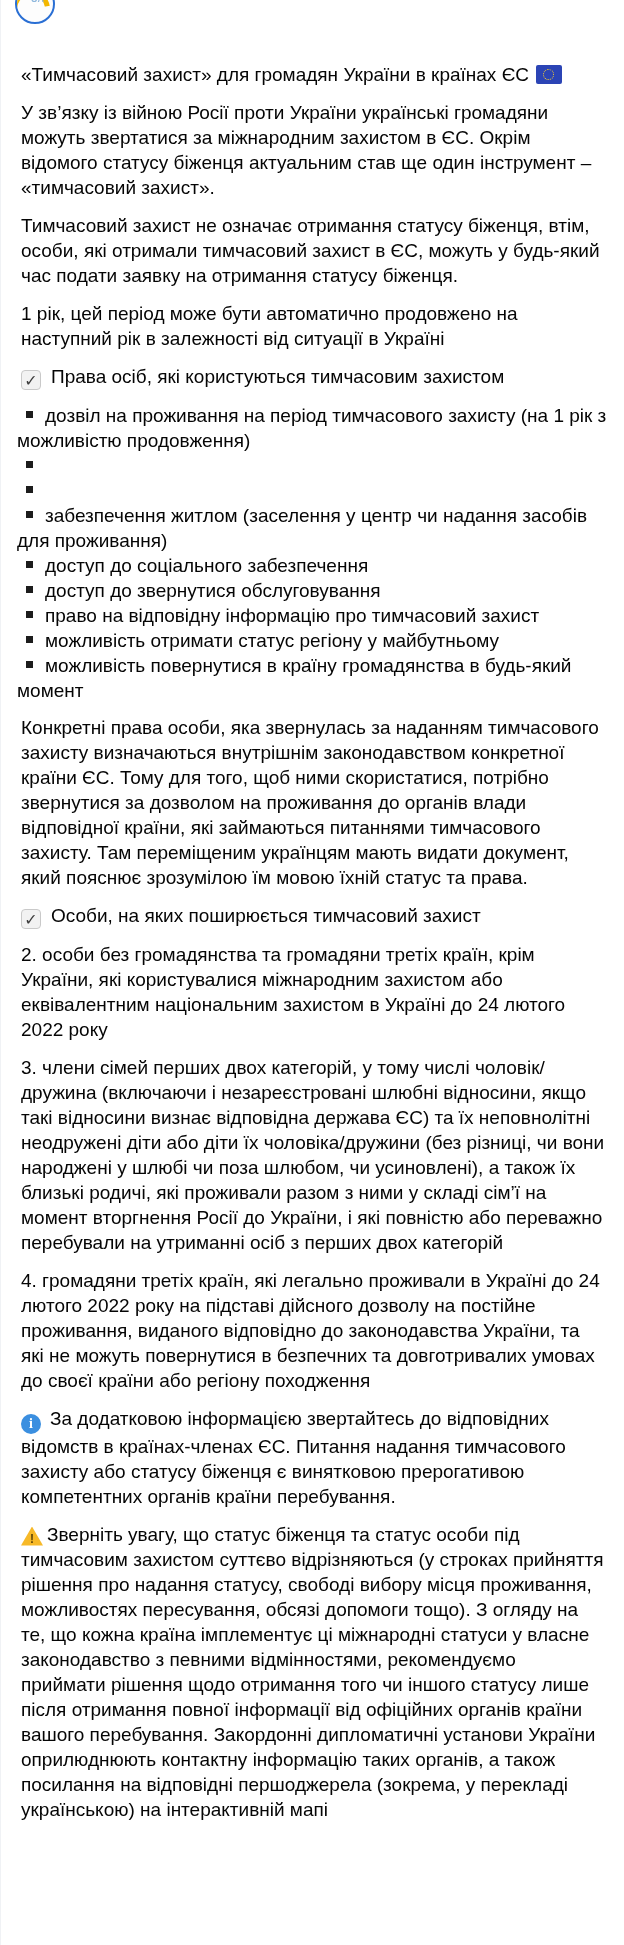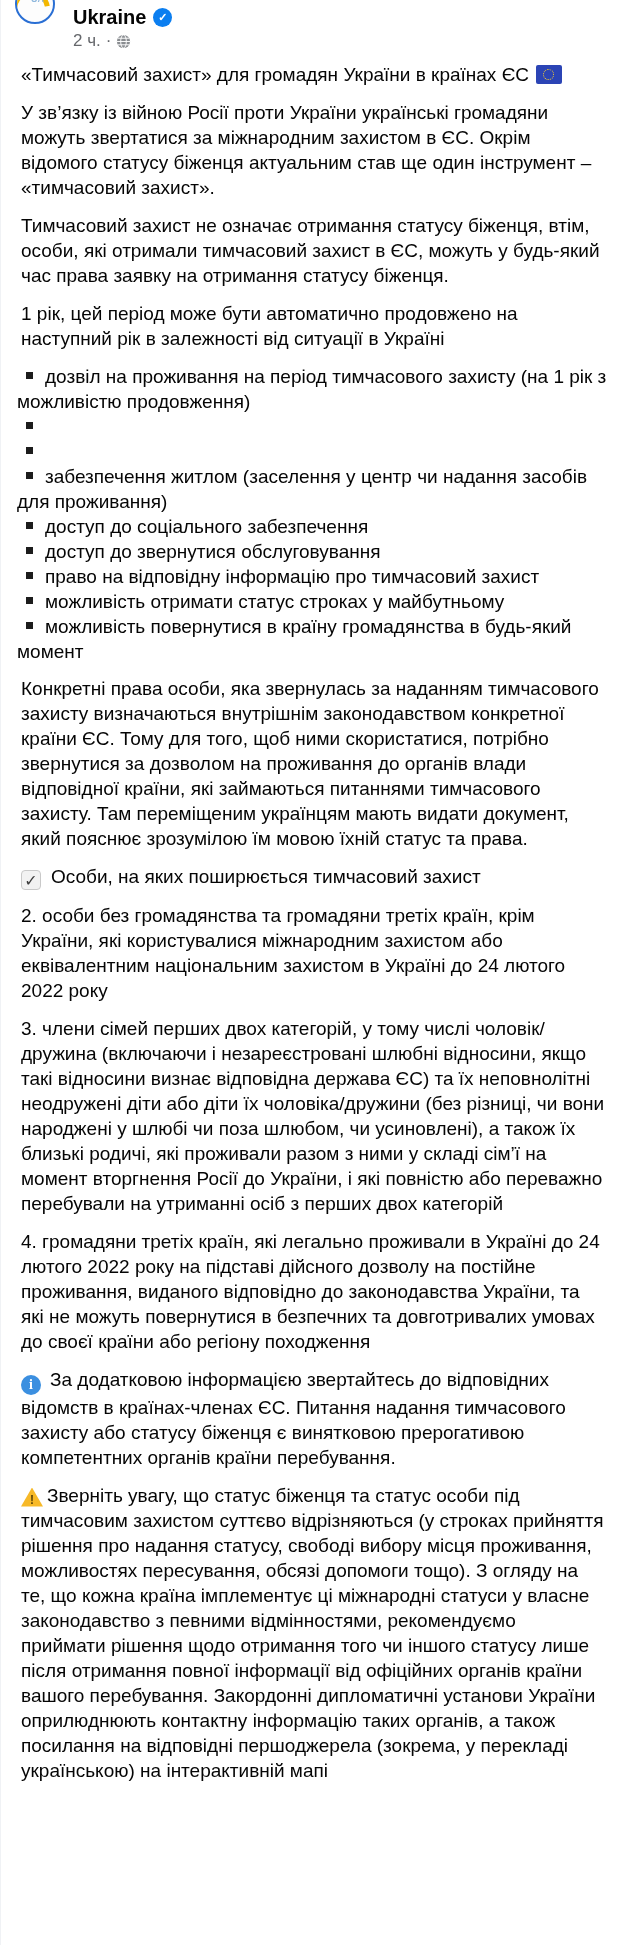--- a/index.html
+++ b/index.html
@@ -82,62 +82,46 @@
   .post-link { color:#5b84c4; text-decoration:none; }
 </style>
 </head>
 <body>
 
 <div class="post-header">
   <a class="avatar" href="#">
     <span class="swoosh"></span>
     <span class="ua">UA</span>
   </a>
-  <div class="head-text">
-    <div class="page-name-row">
-      <a class="page-name" href="#">Ukraine</a>
-      <span class="verified">✓</span>
-    </div>
-    <div class="meta-row">
-      <a class="post-link" href="#" style="color:#65676b">2 ч.</a>
-      <span>·</span>
-      <span class="globe-icon">
-        <svg width="15" height="15" viewBox="0 0 16 16">
-          <circle cx="8" cy="8" r="7" fill="#8a8d91"></circle>
-          <ellipse cx="8" cy="8" rx="3" ry="7" fill="none" stroke="#ffffff" stroke-width="1"></ellipse>
-          <line x1="1" y1="8" x2="15" y2="8" stroke="#ffffff" stroke-width="1"></line>
-          <line x1="2" y1="4.5" x2="14" y2="4.5" stroke="#ffffff" stroke-width="1"></line>
-          <line x1="2" y1="11.5" x2="14" y2="11.5" stroke="#ffffff" stroke-width="1"></line>
-        </svg>
-      </span>
-    </div>
-  </div>
 </div>
 
 <div class="post-body">
 
   <div class="p">
     <span>«Тимчасовий захист» для громадян України в країнах ЄС</span><span class="eu-flag"><span class="stars"></span></span>
   </div>
 
   <div class="p">У зв’язку із війною Росії проти України українські громадяни можуть звертатися за міжнародним захистом в ЄС. Окрім відомого статусу біженця актуальним став ще один інструмент – «тимчасовий захист».</div>
-  <div class="p">Тимчасовий захист не означає отримання статусу біженця, втім, особи, які отримали тимчасовий захист в ЄС, можуть у будь-який час права заявку на отримання статусу біженця.</div>
+  <div class="p">Тимчасовий захист не означає отримання статусу біженця, втім, особи, які отримали тимчасовий захист в ЄС, можуть у будь-який час подати заявку на отримання статусу біженця.</div>
 
   <div class="p">1 рік, цей період може бути автоматично продовжено на наступний рік в залежності від ситуації в Україні</div>
 
+  <div class="p">
+    <span class="check-icon">✓</span><span>Права осіб, які користуються тимчасовим захистом</span>
+  </div>
 
   <div class="bullet-list">
     <div class="p tight"><span class="sq"></span><span>дозвіл на проживання на період тимчасового захисту (на 1 рік з можливістю продовження)</span></div>
     <div class="p tight"><span class="sq"></span></div>
     <div class="p tight"><span class="sq"></span></div>
     <div class="p tight"><span class="sq"></span><span>забезпечення житлом (заселення у центр чи надання засобів для проживання)</span></div>
     <div class="p tight"><span class="sq"></span><span>доступ до соціального забезпечення</span></div>
     <div class="p tight"><span class="sq"></span><span>доступ до звернутися обслуговування</span></div>
     <div class="p tight"><span class="sq"></span><span>право на відповідну інформацію про тимчасовий захист</span></div>
-    <div class="p tight"><span class="sq"></span><span>можливість отримати статус строках у майбутньому</span></div>
+    <div class="p tight"><span class="sq"></span><span>можливість отримати статус регіону у майбутньому</span></div>
     <div class="p tight"><span class="sq"></span><span>можливість повернутися в країну громадянства в будь-який момент</span></div>
   </div>
 
   <div class="p">Конкретні права особи, яка звернулась за наданням тимчасового захисту визначаються внутрішнім законодавством конкретної країни ЄС. Тому для того, щоб ними скористатися, потрібно звернутися за дозволом на проживання до органів влади відповідної країни, які займаються питаннями тимчасового захисту. Там переміщеним українцям мають видати документ, який пояснює зрозумілою їм мовою їхній статус та права.</div>
 
   <div class="p">
     <span class="check-icon">✓</span><span>Особи, на яких поширюється тимчасовий захист</span>
   </div>
 
   <div class="p">2. особи без громадянства та громадяни третіх країн, крім України, які користувалися міжнародним захистом або еквівалентним національним захистом в Україні до 24 лютого 2022 року</div>

